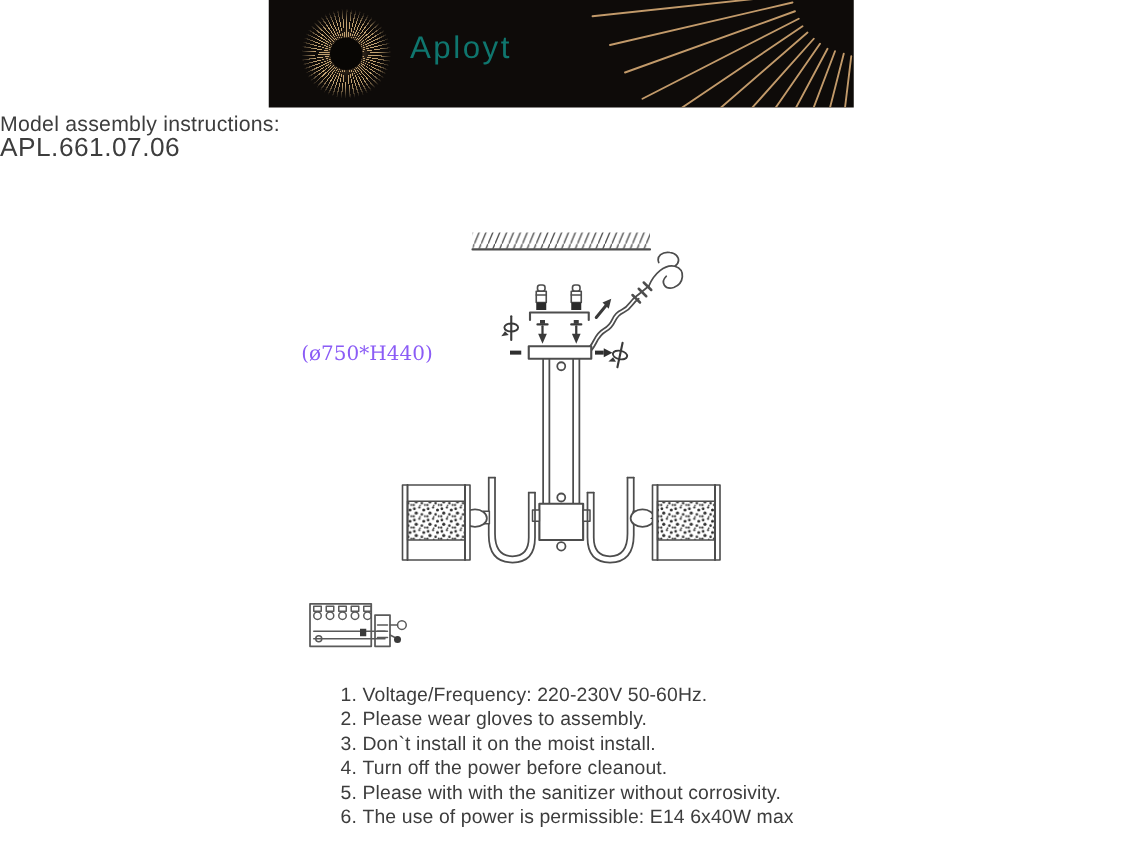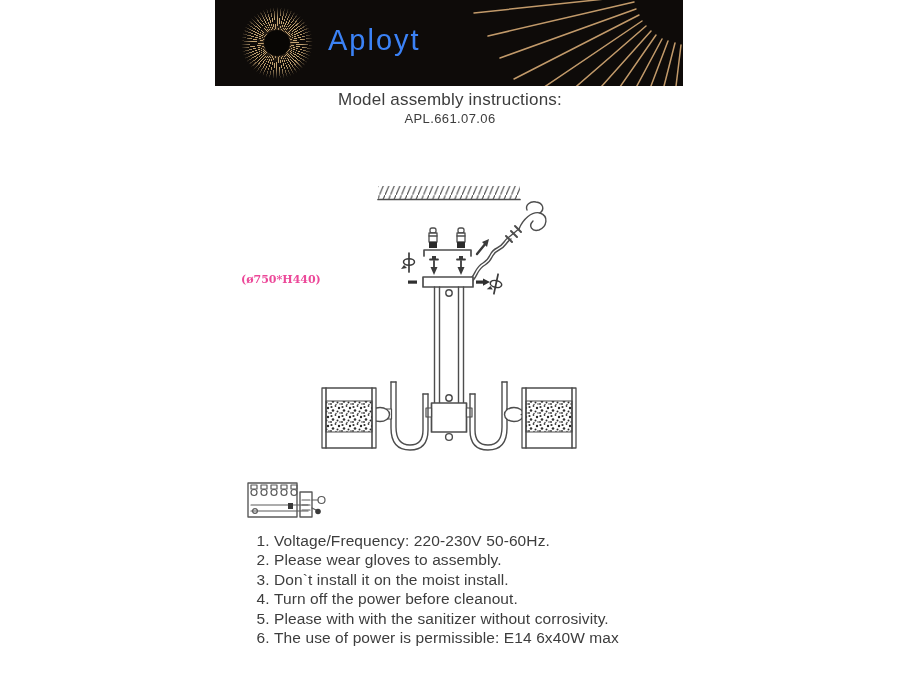--- a/index.html
+++ b/index.html
@@ -17,39 +17,39 @@
     background:repeating-conic-gradient(rgba(206,173,122,.95) 0deg 1.7deg, rgba(14,11,9,0) 1.7deg 5.8deg);
     -webkit-mask:radial-gradient(circle,transparent 0 12px,#000 14px 25px,transparent 36px);
     mask:radial-gradient(circle,transparent 0 12px,#000 14px 25px,transparent 36px);
   }
   .sunburst-core{
     position:absolute;left:49px;top:30px;width:26px;height:26px;border-radius:50%;
     background:#080604;box-shadow:0 0 10px 2px rgba(190,150,100,.35);
   }
   .brand-name{
     position:absolute;left:113px;top:24px;
-    color:#3b82f6;font-size:29px;font-weight:400;letter-spacing:2px;
+    color:#0f766e;font-size:25px;font-weight:400;letter-spacing:2px;
   }
   .corner-rays{position:absolute;right:0;top:0;}
   
-  .title-block{position:absolute;left:0;top:91px;width:900px;text-align:center;color:#3d3d3d;}
+  .title-block{position:absolute;left:0;top:91px;width:900px;color:#3d3d3d;}
   .title-line1{font-size:17px;font-weight:500;letter-spacing:.2px;line-height:18px;}
-  .title-line2{font-size:13px;font-weight:500;letter-spacing:.4px;line-height:19px;}
+  .title-line2{font-size:21px;font-weight:500;letter-spacing:.4px;line-height:19px;}
   
   .dimension-label{
     position:absolute;left:241px;top:273px;
-    font-family:"DejaVu Serif", serif;font-weight:bold;font-size:11px;
-    color:#ec4899;letter-spacing:0px;
+    font-family:"DejaVu Serif", serif;font-weight:normal;font-size:16px;
+    color:#8b5cf6;letter-spacing:0px;
   }
   
   .instructions{
     position:absolute;left:243px;top:531px;width:430px;
     color:#3d3d3d;font-size:15.5px;font-weight:500;
   }
-  .instructions ol{margin:0;padding:0 0 0 31px;}
+  .instructions ol{margin:16px;padding:0 0 0 31px;}
   .instructions li{line-height:19.4px;letter-spacing:.1px;}
 </style>
 </head>
 <body>
 
 <div class="banner">
   <div class="sunburst"></div>
   <div class="sunburst-core"></div>
   <span class="brand-name">Aployt</span>
   <svg class="corner-rays" width="468" height="86" viewBox="0 0 468 86">

